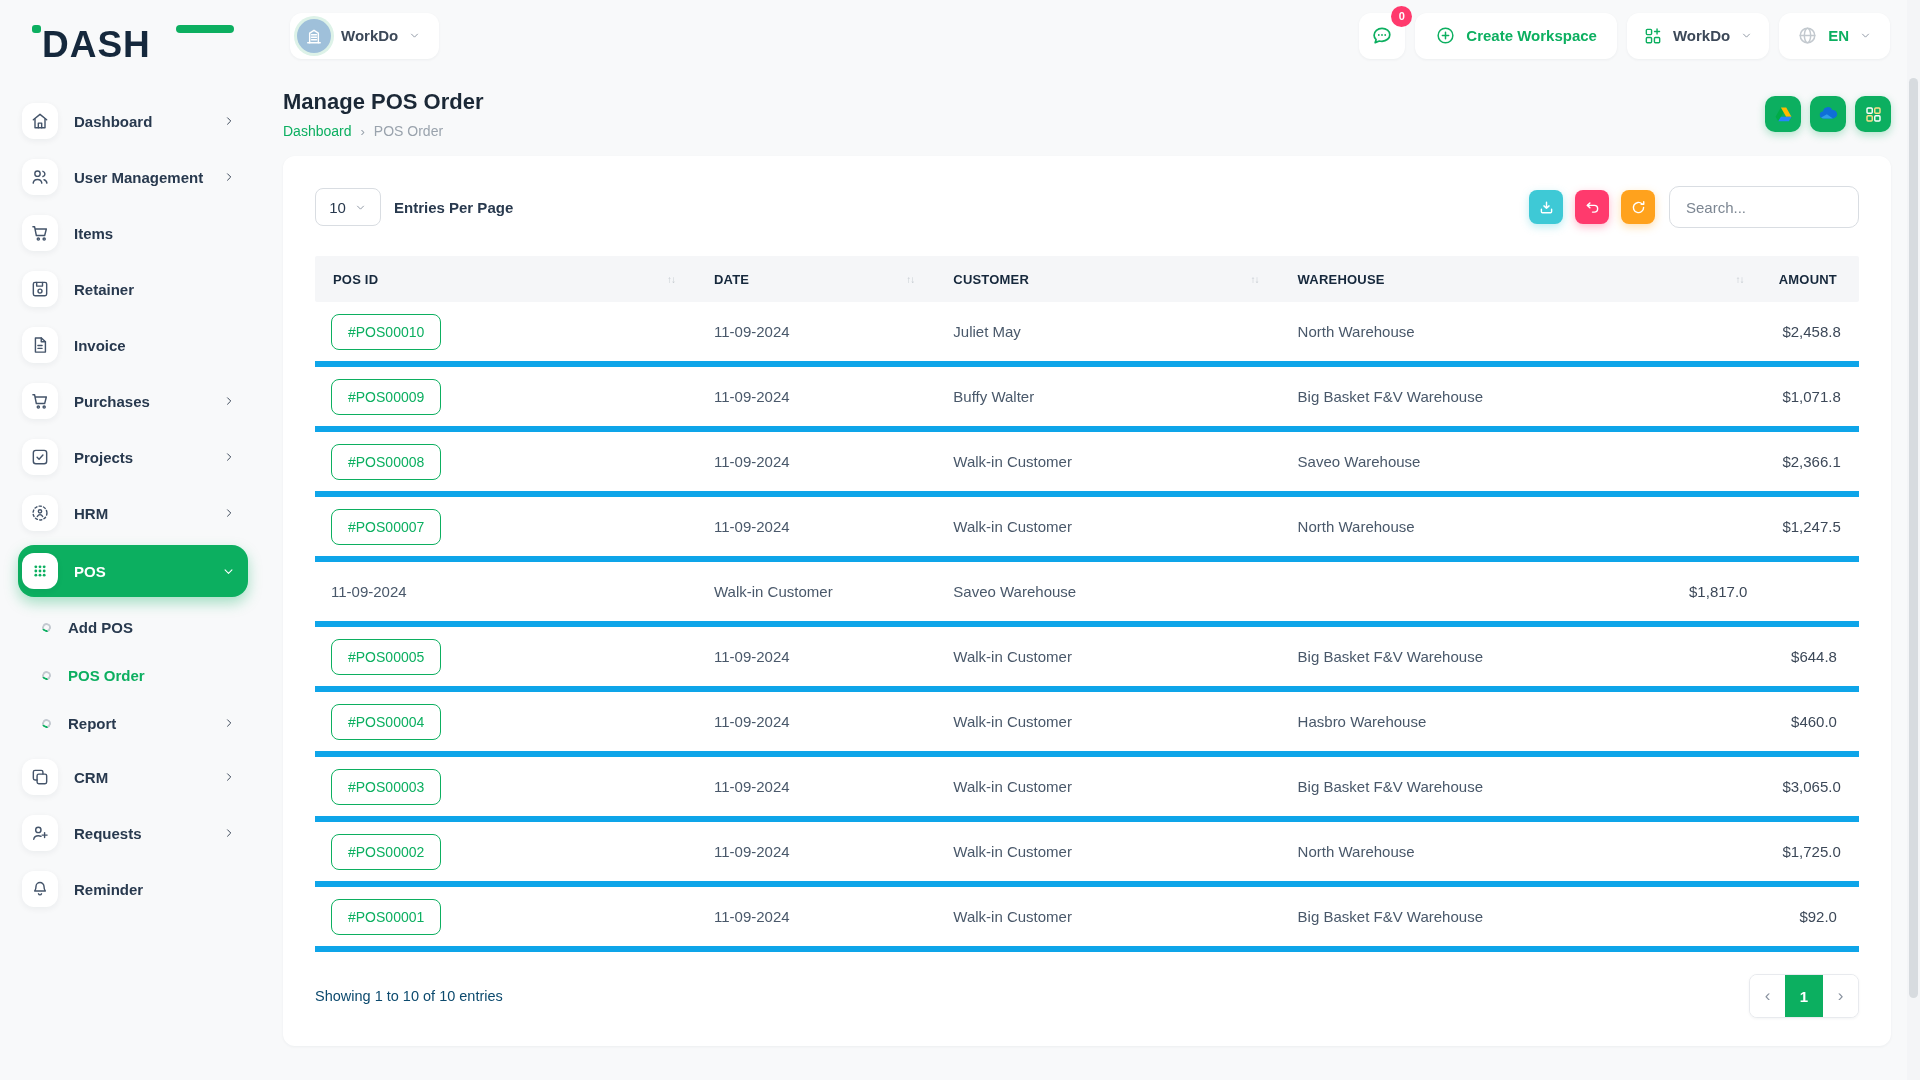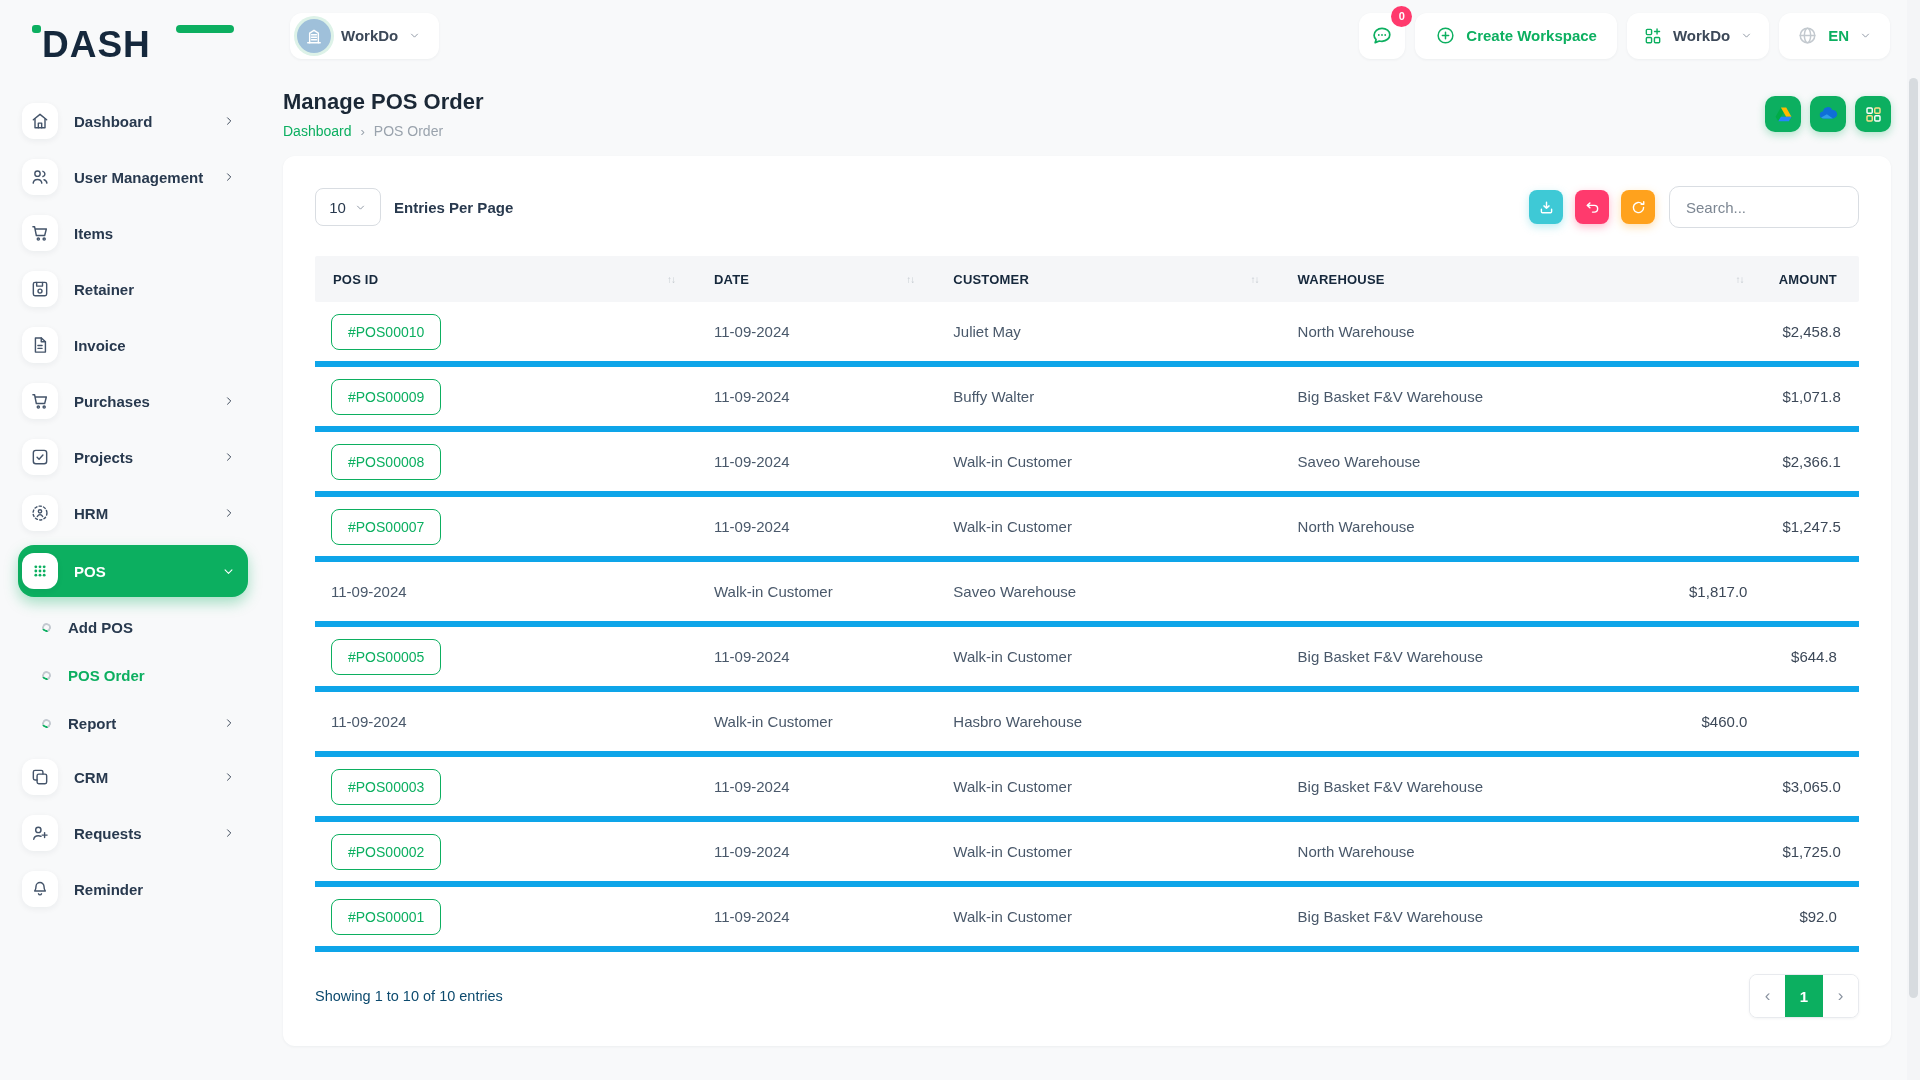--- a/index.html
+++ b/index.html
@@ -522,20 +522,21 @@
             <div class="td right">$1,817.0</div>
           </div>
           <div class="tr">
             <div class="td"><span class="pos-badge">#POS00005</span></div>
             <div class="td">11-09-2024</div>
             <div class="td">Walk-in Customer</div>
             <div class="td">Big Basket F&amp;V Warehouse</div>
             <div class="td right">$644.8</div>
           </div>
           <div class="tr">
+            <div class="td"><span class="pos-badge">#POS00004</span></div>
             <div class="td">11-09-2024</div>
             <div class="td">Walk-in Customer</div>
             <div class="td">Hasbro Warehouse</div>
             <div class="td right">$460.0</div>
           </div>
           <div class="tr">
             <div class="td"><span class="pos-badge">#POS00003</span></div>
             <div class="td">11-09-2024</div>
             <div class="td">Walk-in Customer</div>
             <div class="td">Big Basket F&amp;V Warehouse</div>

